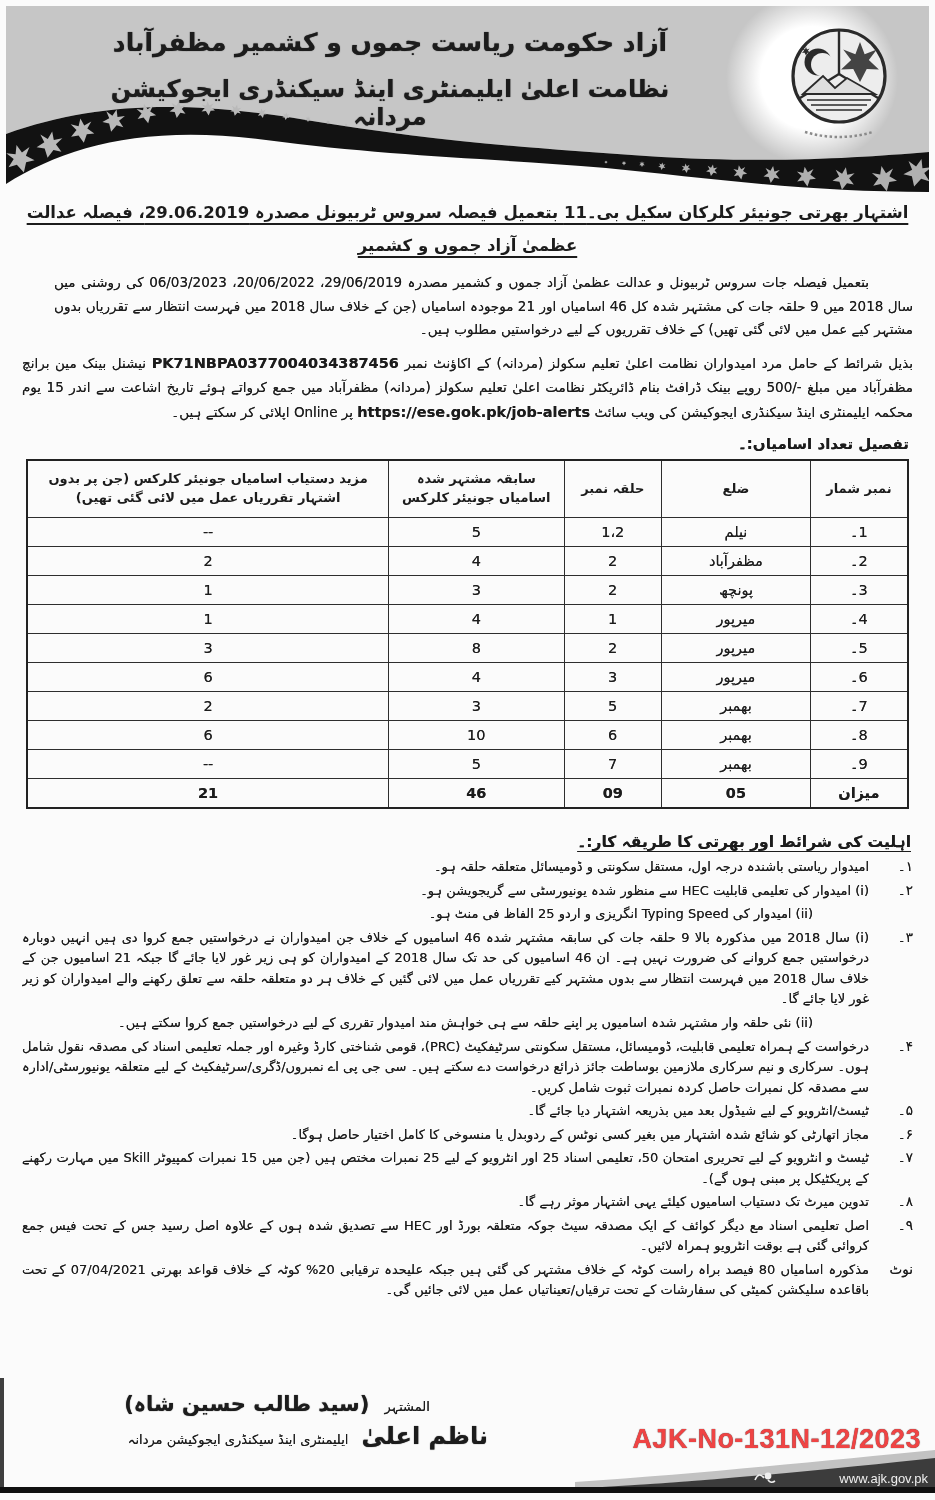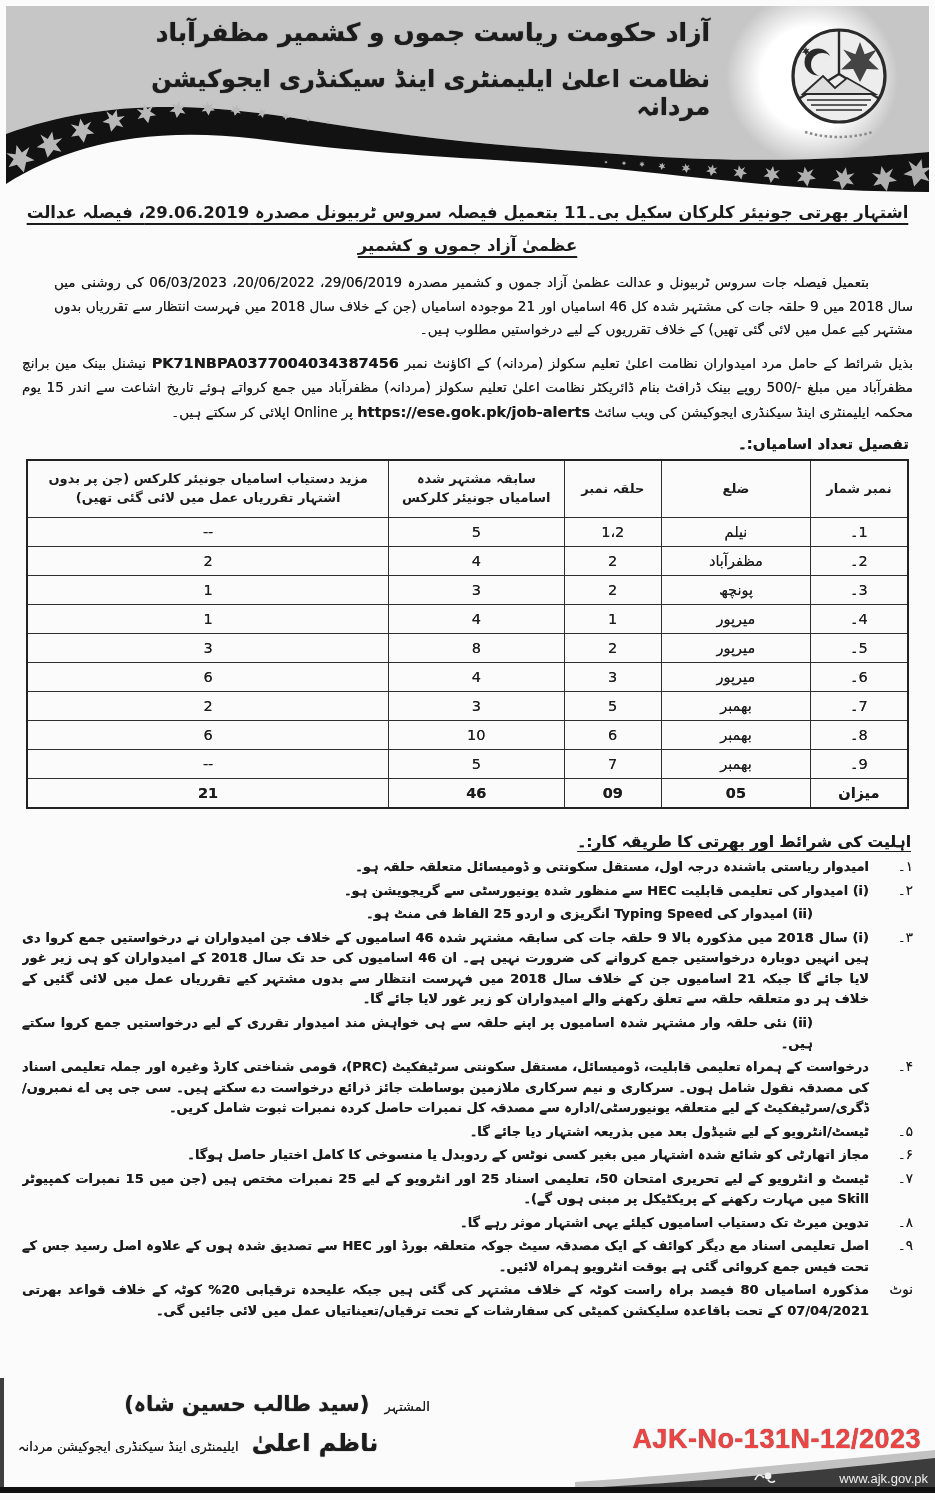--- a/index.html
+++ b/index.html
@@ -2,21 +2,21 @@
 <html lang="ur"><head>
 <meta charset="utf-8">
 <style>
   html,body{margin:0;padding:0;}
   .page{
     position:relative;width:935px;height:1500px;background:#fbfbfb;
     overflow:hidden;font-family:"DejaVu Sans",sans-serif;color:#1c1c1c;
   }
   
   .hdr-svg{position:absolute;top:6px;left:6px;width:923px;height:186px;}
-  .hdr-text{position:absolute;top:18px;left:70px;width:640px;text-align:right;direction:rtl;}
+  .hdr-text{position:absolute;top:28px;left:70px;width:640px;text-align:center;direction:rtl;}
   .hdr-line1{font-size:25px;font-weight:bold;letter-spacing:.5px;text-shadow:0 0 1px #333;}
   .hdr-line2{font-size:24px;font-weight:bold;margin-top:18px;text-shadow:0 0 1px #333;}
   .seal{position:absolute;top:8px;right:28px;width:136px;height:150px;}
   
   .content{position:absolute;top:196px;left:22px;width:891px;height:1184px;overflow:hidden;}
   .title{direction:rtl;text-align:center;font-weight:bold;font-size:16.5px;line-height:2.0;}
   .title div{text-decoration:underline;text-underline-offset:5px;text-decoration-thickness:1.5px;}
   .para{direction:rtl;text-align:justify;text-align-last:right;font-size:13.5px;line-height:1.75;margin:9px 0 0 0;text-shadow:0 0 .5px #444;}
   .para.indent{text-indent:44px;margin-left:32px;}
   .mono-strong{font-weight:bold;font-size:14.5px;}
@@ -27,28 +27,28 @@
   table.vac th{font-size:13px;font-weight:bold;line-height:1.45;padding:4px 5px;height:48px;}
   table.vac td{font-size:14.5px;padding:2.5px 5px;height:23px;text-shadow:0 0 .5px #444;}
   tr.total td{font-weight:bold;}
   .c-sn{width:11%;} .c-dist{width:17%;} .c-halqa{width:11%;} .c-prev{width:20%;} .c-more{width:41%;}
   
   .rules-heading{direction:rtl;text-align:right;font-weight:bold;font-size:15.5px;margin:24px 2px 6px 0;
                  text-decoration:underline;text-underline-offset:4px;text-shadow:0 0 .5px #444;}
   .rules{direction:rtl;}
   .rule{display:flex;gap:8px;margin-top:3px;}
   .rule-num{width:36px;flex:0 0 36px;font-size:13.5px;text-align:right;padding-top:1px;text-shadow:0 0 .5px #444;}
-  .rule-text{flex:1;font-size:13px;line-height:1.58;text-align:justify;text-align-last:right;text-shadow:0 0 .5px #444;font-weight:bold;}
+  .rule-text{flex:1;font-size:13px;line-height:1.58;text-align:justify;text-align-last:right;text-shadow:0 0 .5px #444;}
   .rule.sub .rule-text{padding-right:56px;}
   
   .sig{position:absolute;left:18px;top:1392px;width:470px;direction:rtl;text-align:left;}
   .sig-row1{text-align:center;}
   .sig-label{font-size:13px;margin-left:10px;text-shadow:0 0 .5px #444;}
   .sig-name{font-size:21px;font-weight:bold;text-shadow:0 0 1px #333;margin-left:48px;}
-  .sig-row2{margin-top:13px;text-align:left;}
+  .sig-row2{margin-top:6px;text-align:right;}
   .sig-title{font-size:24px;font-weight:bold;text-shadow:0 0 1px #333;}
   .sig-dept{font-size:13px;margin-right:8px;text-shadow:0 0 .5px #444;}
   .refno{position:absolute;right:14px;top:1424px;font-family:"Liberation Sans","DejaVu Sans",sans-serif;
          font-size:27px;font-weight:bold;letter-spacing:.5px;color:#ef4444;text-shadow:0 0 1px #333;direction:ltr;}
   .bottom-svg{position:absolute;left:0;bottom:0;width:935px;height:60px;}
   .scanline{position:absolute;left:0;top:1378px;width:4px;height:114px;background:#3f3f3f;}
 </style>
 </head>
 <body>
 <div class="page">

